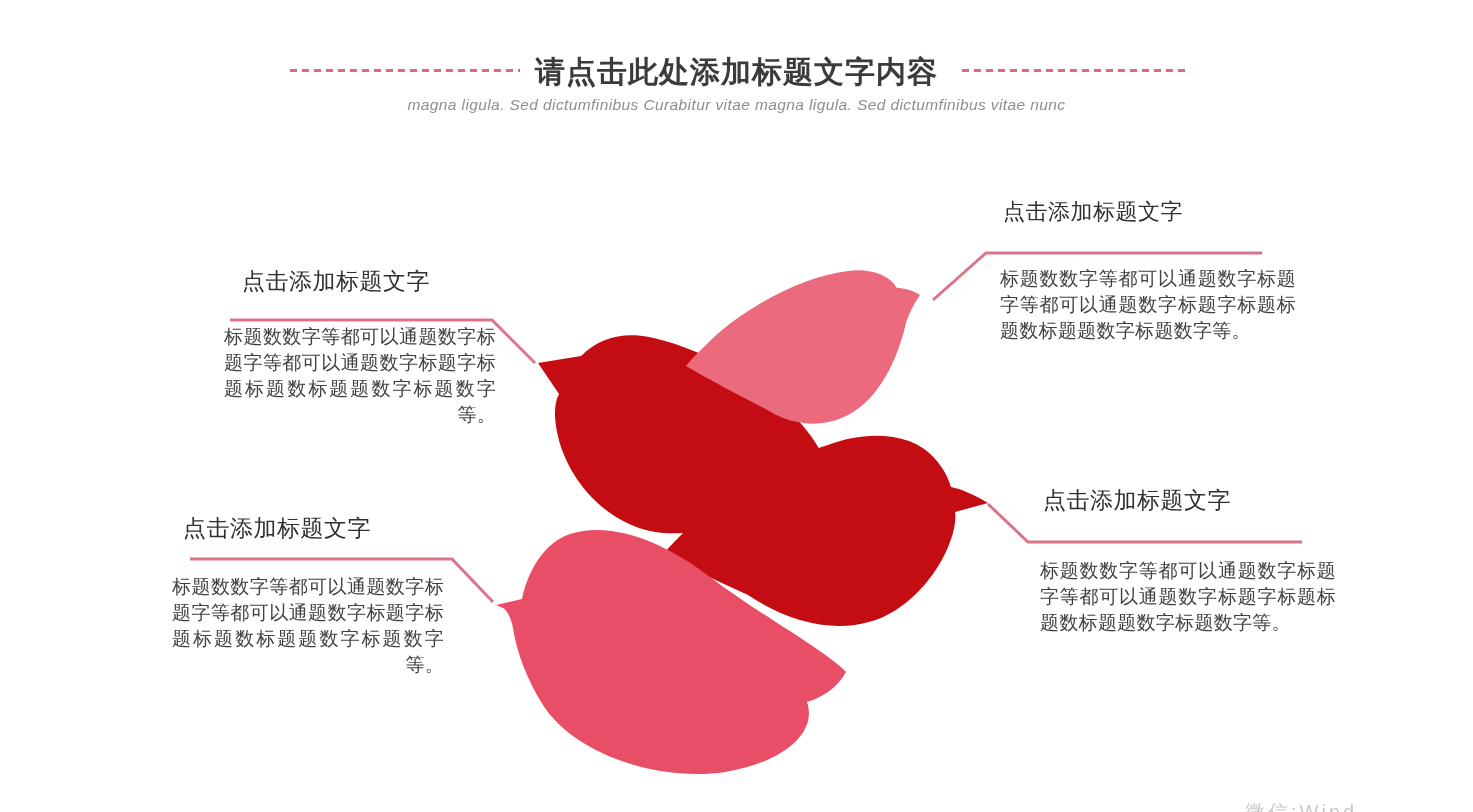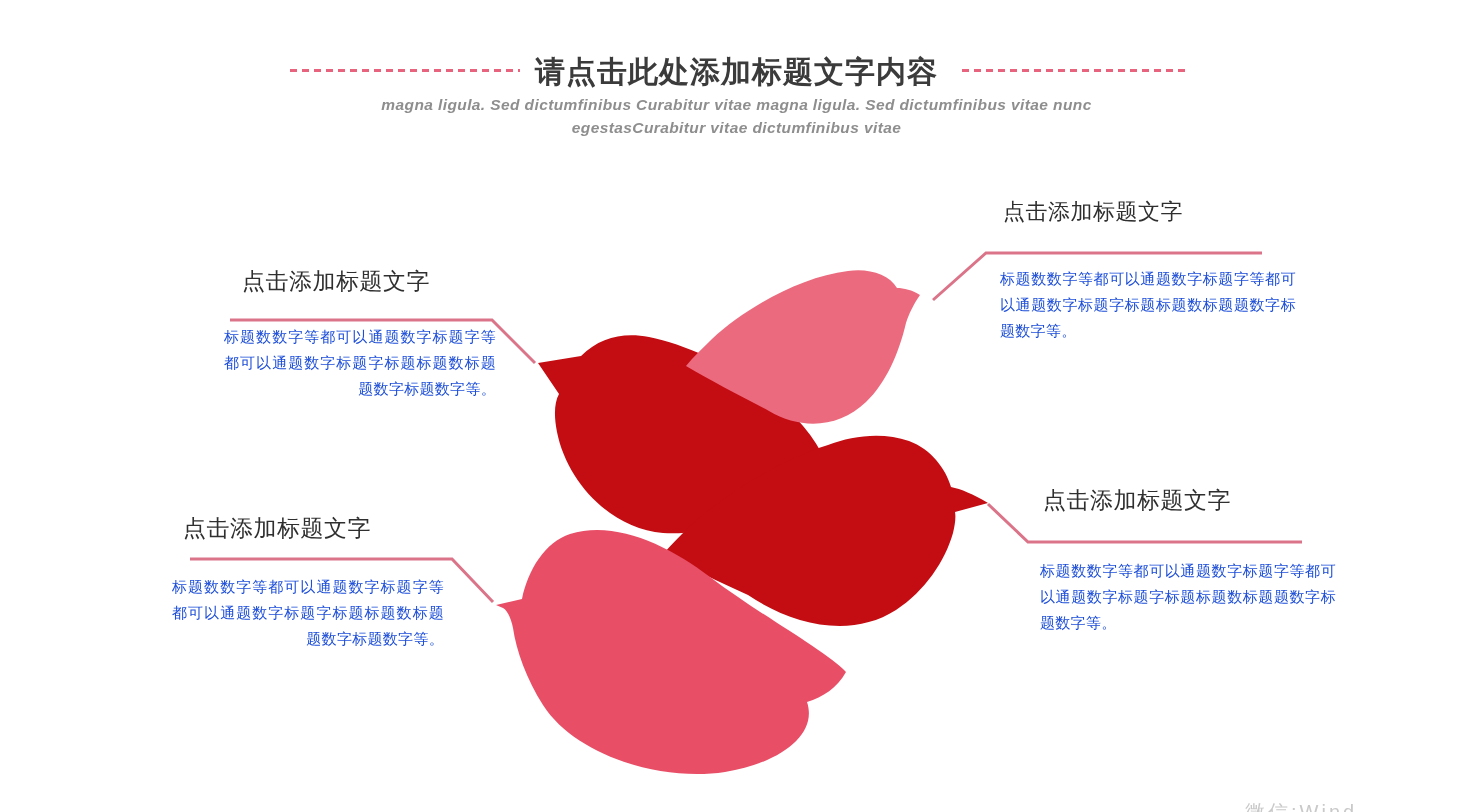--- a/index.html
+++ b/index.html
@@ -18,33 +18,33 @@
     position:absolute; top:69px; height:3px;
     background:repeating-linear-gradient(to right,#e8637d 0 7px,transparent 7px 12px);
   }
   .dash-left  { left:290px; width:230px; }
   .dash-right { left:962px; width:224px; }
   .subtitle {
     position:absolute; top:93px; left:0; width:100%;
     text-align:center; font-size:15.5px; line-height:23px;
     color:#8e8e8e; font-style:italic; letter-spacing:0.4px;
   }
-  .subtitle span { display:block;font-weight:bold; }
+  .subtitle span { display:block; }
 
   
   .figure-svg { position:absolute; left:0; top:0; }
 
   
   .c-title {
     position:absolute; font-size:23px; font-weight:normal;
     color:#2f2f2f; letter-spacing:0.5px; white-space:nowrap;
   }
   .c-body {
-    position:absolute; font-size:15px; line-height:26px;
-    color:#1d4ed8; letter-spacing:0.3px; text-align:justify;
+    position:absolute; font-size:19px; line-height:26px;
+    color:#404040; letter-spacing:0.3px; text-align:justify;
   }
   .last-right { text-align-last:right; }
   .last-left  { text-align-last:left; }
 
   #tl-title { left:242px;  top:266px; }
   #tl-body  { left:224px;  top:324px; width:272px; }
   #tr-title { left:1003px; top:197px; font-size:22px; }
   #tr-body  { left:1000px; top:266px; width:296px; }
   #bl-title { left:183px;  top:513px; }
   #bl-body  { left:172px;  top:574px; width:272px; }
@@ -60,21 +60,20 @@
 </head>
 <body>
 
 <div class="slide">
 
   <div class="dash-line dash-left"></div>
   <div class="main-title">请点击此处添加标题文字内容</div>
   <div class="dash-line dash-right"></div>
   <div class="subtitle">
     <span>magna ligula. Sed dictumfinibus Curabitur vitae magna ligula. Sed dictumfinibus vitae nunc</span>
-    <span>egestasCurabitur vitae dictumfinibus vitae</span>
   </div>
 
   <svg class="figure-svg" width="1473" height="812" viewBox="0 0 1473 812">
 
     <polyline points="230,320 492,320 535,363" fill="none" stroke="#DB7489" stroke-width="3"></polyline>
     <polyline points="1262,253 986,253 933,300" fill="none" stroke="#DB7489" stroke-width="3"></polyline>
     <polyline points="190,559 452,559 493,602" fill="none" stroke="#DB7489" stroke-width="3"></polyline>
     <polyline points="1302,542 1028,542 988,504" fill="none" stroke="#DB7489" stroke-width="3"></polyline>
 
     <path fill="#C30D13" d="M538,363 L581,356 C600,337 624,332 649,337 C708,349 792,396 821,452

